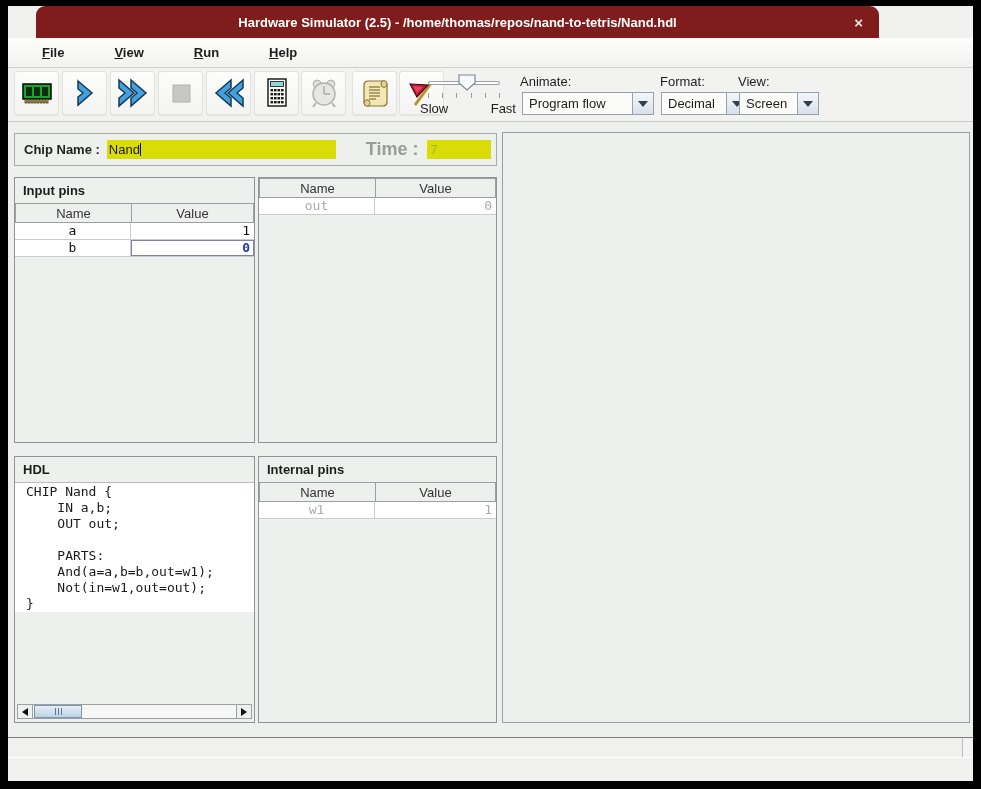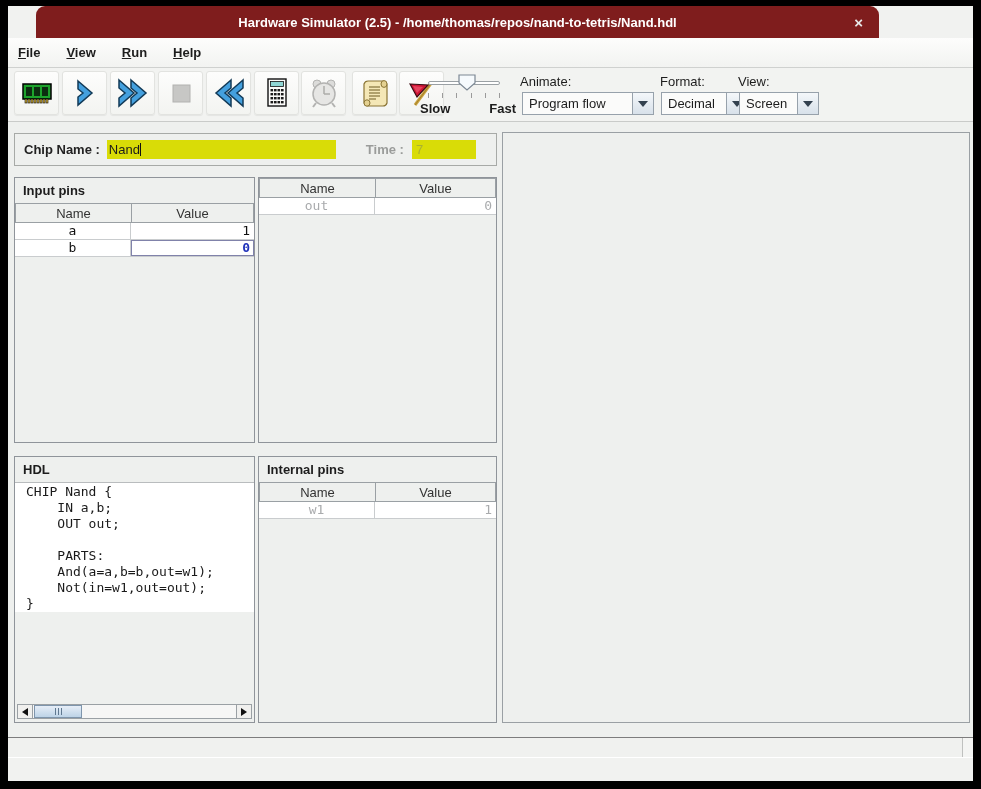--- a/index.html
+++ b/index.html
@@ -9,38 +9,38 @@
   
   .titlebar { position:absolute; left:0; top:0; width:843px; height:32px; background:#7f1d1d;
               border-radius:9px 9px 0 0; display:flex; align-items:center; justify-content:center;margin-left:28px; }
   .titlebar .title { color:#fff; font-size:13px; font-weight:bold; }
   .titlebar .close { position:absolute; right:16px; top:8px; color:#e8e8e8; font-size:15px; font-weight:bold; cursor:default; }
 
   
   .menubar { position:absolute; left:0; top:32px; width:965px; height:30px;
              background:linear-gradient(#fdfdfc,#f2f3f1); border-bottom:1px solid #cfd1cf;
              display:flex; align-items:center; gap:26px; padding-left:10px; }
-  .menubar .mitem { font-size:13px; font-weight:bold; color:#1d1d1d; }
+  .menubar .mitem { font-size:13px; font-weight:bold; color:#1d1d1d;margin-left:24px; }
 
   
   .toolbar { position:absolute; left:0; top:62px; width:965px; height:54px;
              background:#f2f3f1; border-bottom:1px solid #c9cbc9; }
   .tbtn { position:absolute; top:3px; width:45px; height:44px; border:1px solid #e2e3e0; border-radius:3px;
           background:linear-gradient(#fdfdfc,#f3f4f1); display:flex; align-items:center; justify-content:center;
           box-shadow:0 1px 1px rgba(0,0,0,0.06); }
   .tbtn svg { display:block; }
 
   
   .speed { position:absolute; left:412px; top:4px; width:96px; height:46px; }
   .speed .track { position:absolute; left:8px; top:9px; width:72px; height:4px; background:#fff;
                   border:1px solid #9aa0a4; border-radius:2px; }
   .speed .thumb { position:absolute; left:38px; top:2px; }
   .speed .ticks { position:absolute; left:8px; top:21px; width:72px; display:flex; justify-content:space-between; }
   .speed .tick { width:1px; height:5px; background:#9a9a9a; }
-  .speed .slabel { position:absolute; bottom:2px; font-size:13px; font-weight:bold; color:#1d1d1d; }
+  .speed .slabel { position:absolute; bottom:2px; font-size:13px; font-weight:normal; color:#1d1d1d; }
   .speed .slabel.left { left:0; }
   .speed .slabel.right { right:0; }
 
   
   .combo-label { position:absolute; top:6px; font-size:13px; color:#1d1d1d; }
   .combo { position:absolute; top:24px; height:23px; border:1px solid #97a1ab; background:#fbfbfa; display:flex; }
   .combo .ctext { flex:1; font-size:13px; color:#1d1d1d; padding:3px 0 0 6px; white-space:nowrap; overflow:hidden; }
   .combo .cbtn { width:21px; border-left:1px solid #97a1ab; background:linear-gradient(#f4f7fa,#d8e1ea);
                  display:flex; align-items:center; justify-content:center; }
   .combo .caret { width:0; height:0; border-left:5px solid transparent; border-right:5px solid transparent;
@@ -49,21 +49,21 @@
   
   .content-bg { position:absolute; left:0; top:116px; width:965px; height:615px; background:#eef0ee; }
 
   
   .chipbar { position:absolute; left:6px; top:127px; width:483px; height:33px; border:1px solid #a7aaa7;
              display:flex; align-items:center; }
   .chipbar .cn-label { font-size:13px; font-weight:bold; color:#222; margin-left:9px; }
   .chipbar .cn-field { width:229px; height:19px; background:#d9dc07; margin-left:7px; font-size:13px;
                        color:#1b1b1b; padding-left:2px; line-height:19px; white-space:nowrap; }
   .caret-bar { display:inline-block; width:1px; height:13px; background:#111; vertical-align:-2px; }
-  .chipbar .time-label { font-size:13px; font-weight:bold; color:#9a9c9a; margin-left:30px; }
+  .chipbar .time-label { font-size:18px; font-weight:bold; color:#9a9c9a; margin-left:30px; }
   .chipbar .time-field { width:64px; height:19px; background:#d9dc07; margin-left:8px; font-size:13px;
                          color:#aab231; padding-left:4px; line-height:19px; }
 
   
   .panel { position:absolute; border:1px solid #8f949a; background:#eef0ee; }
   .panel-title { height:25px; line-height:25px; padding-left:8px; font-size:13px; font-weight:bold; color:#1d1d1d; }
   .trow { display:flex; width:100%; }
   .thead .tcell { background:#eef0ee; border-top:1px solid #9aa0a4; border-bottom:1px solid #9aa0a4;
                   border-left:1px solid #9aa0a4; height:20px; line-height:19px; text-align:center;
                   font-size:13px; color:#333; }

